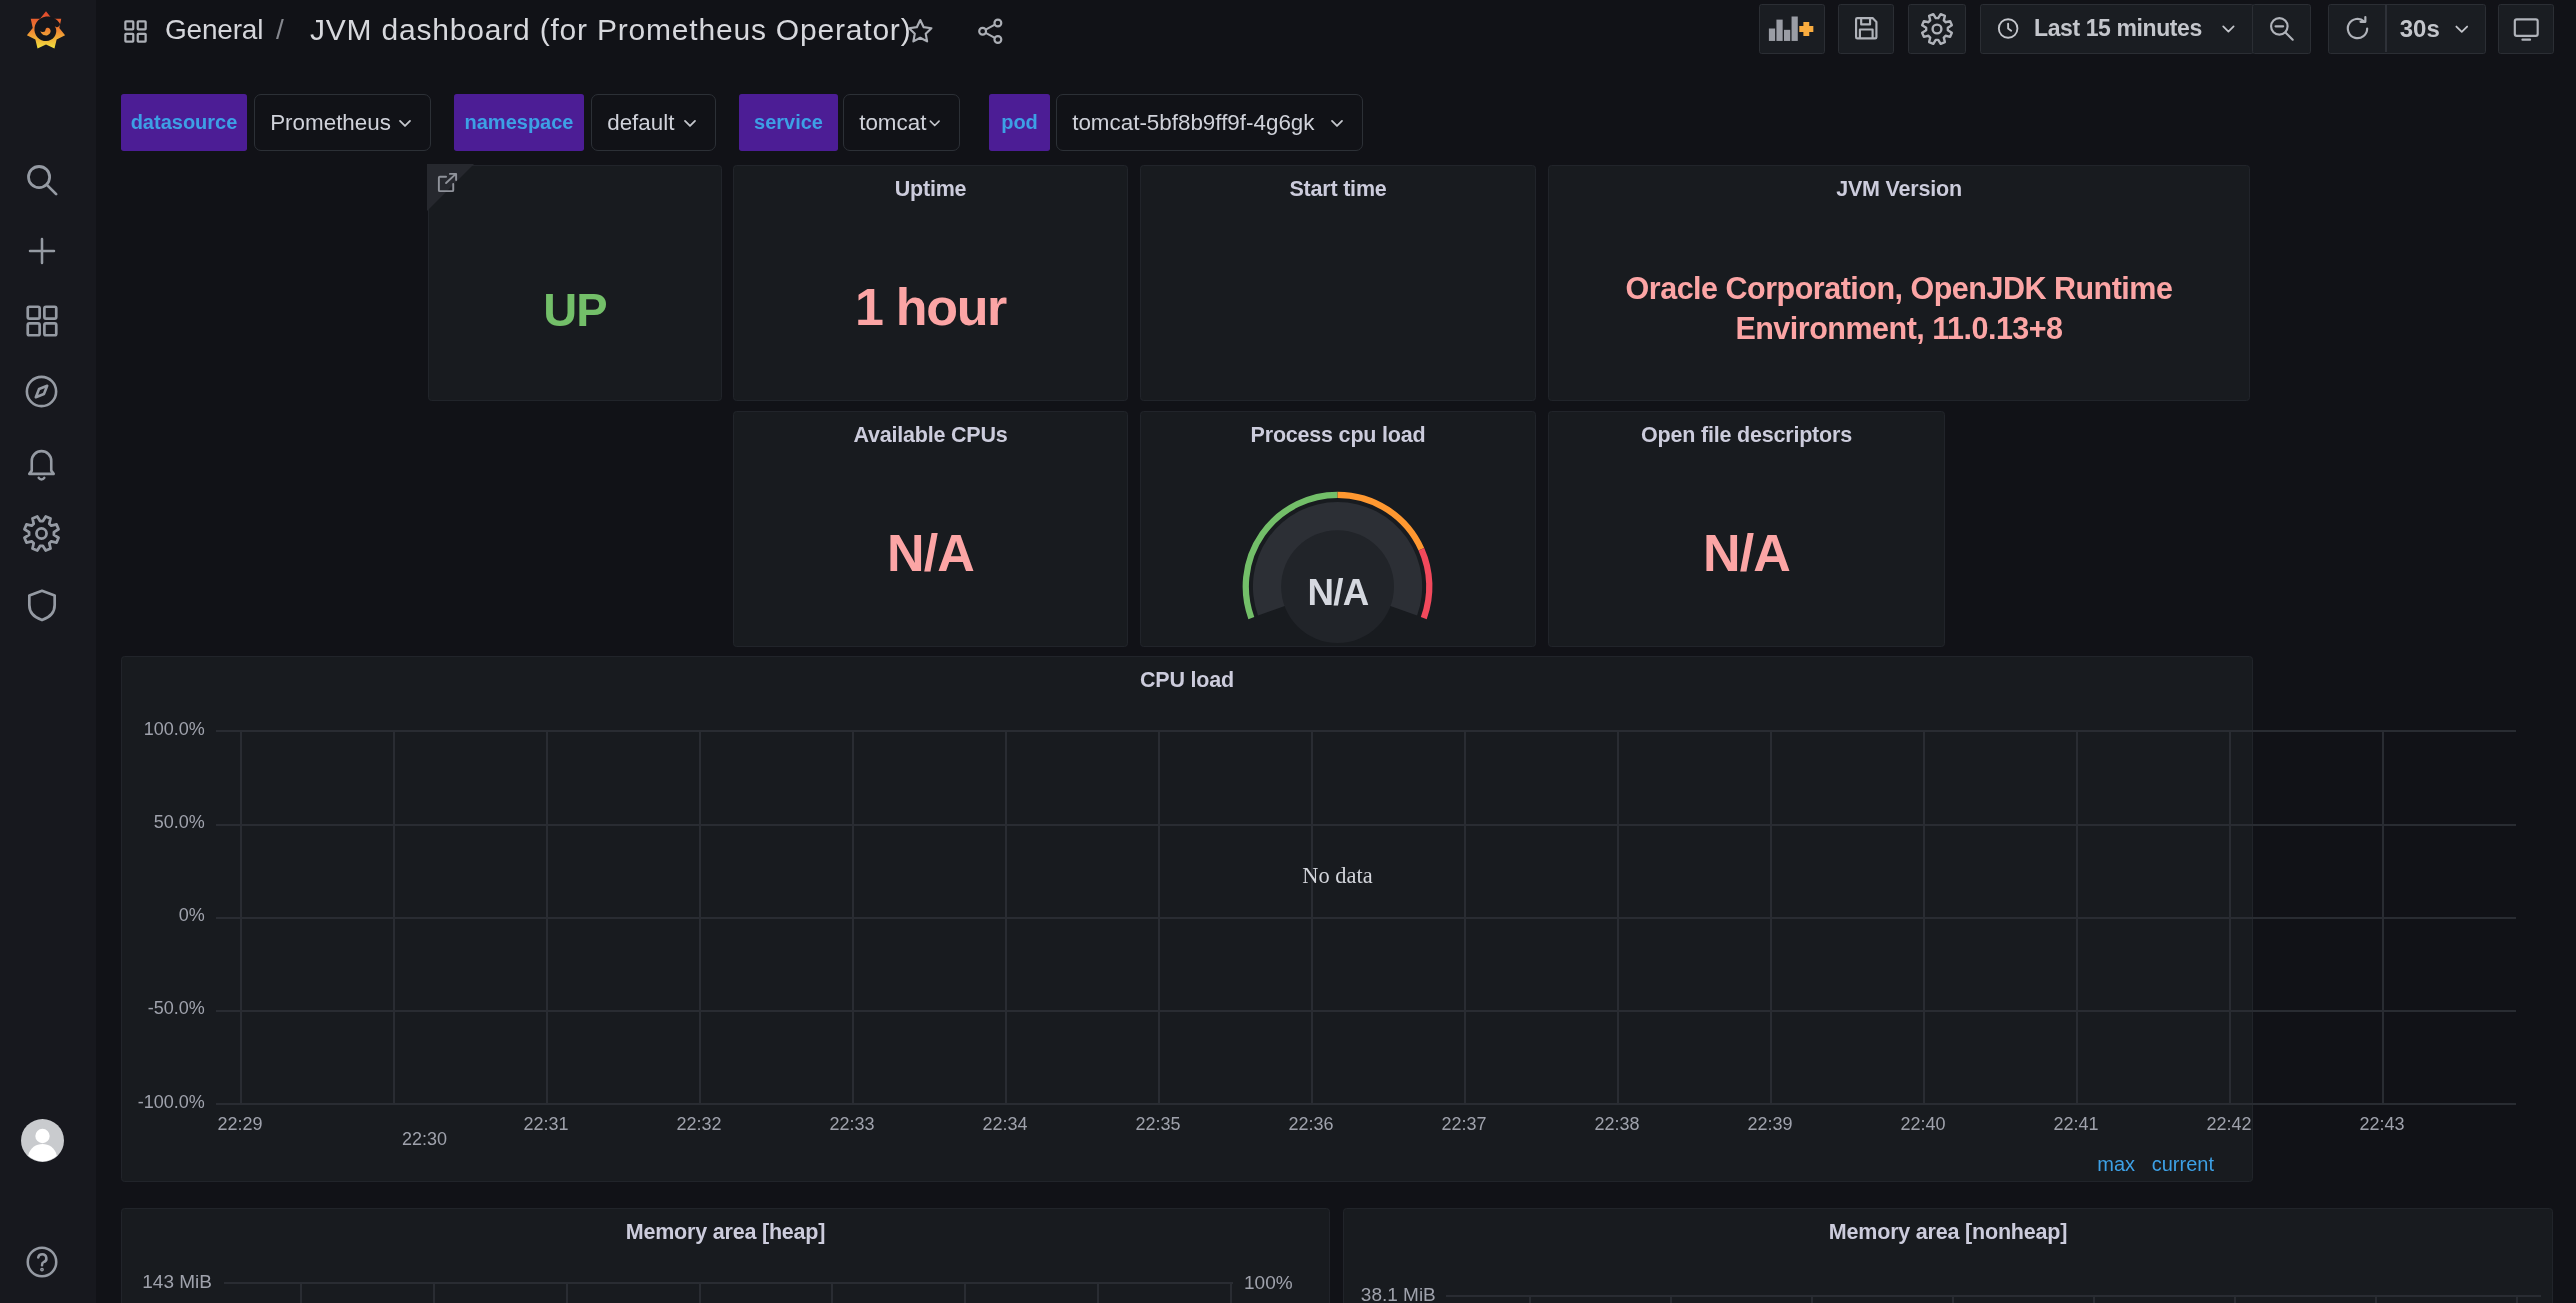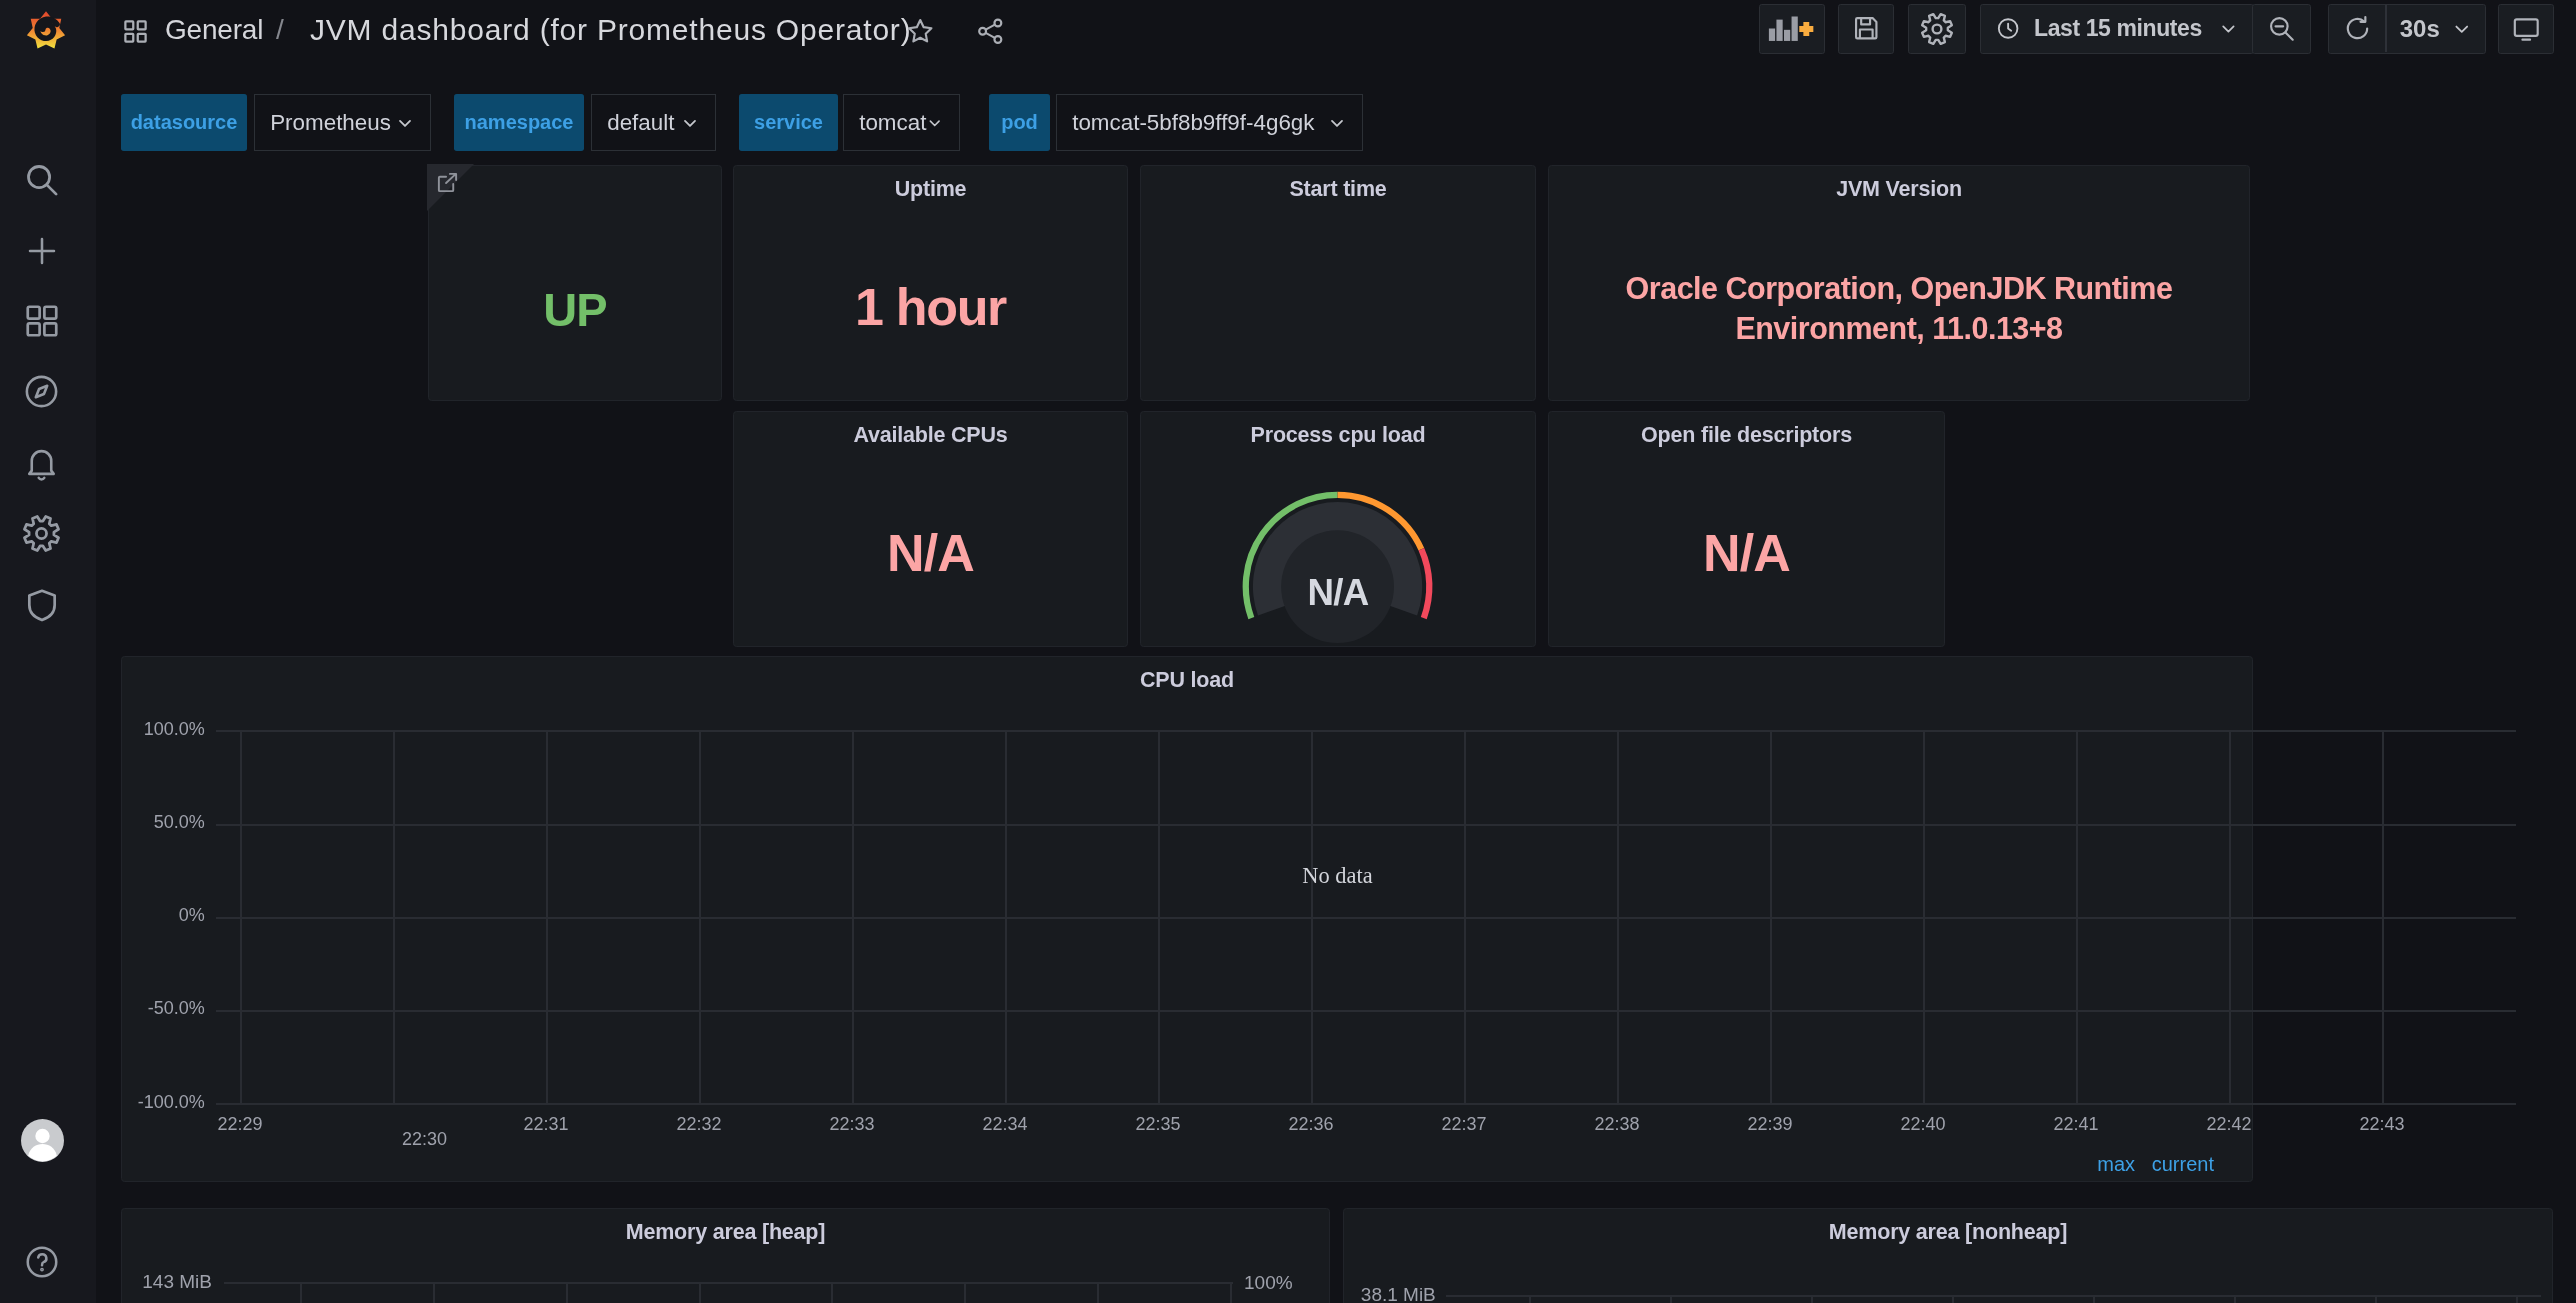--- a/index.html
+++ b/index.html
@@ -3,23 +3,23 @@
 <meta charset="utf-8">
 <style>
   html,body{margin:0;padding:0;background:#111217;}
   body{width:2576px;height:1303px;overflow:hidden;font-family:"Liberation Sans",sans-serif;position:relative;}
   .abs{position:absolute;}
   .panel{position:absolute;background:#181b1f;border:1.8px solid #21242a;border-radius:3.6px;box-sizing:border-box;}
   .ptitle{position:absolute;top:0;left:0;right:0;height:47px;display:flex;align-items:center;justify-content:center;
     font-size:21.5px;font-weight:700;color:#ccccdc;letter-spacing:-0.2px;}
   .pval{position:absolute;left:0;right:0;top:47px;bottom:0;display:flex;align-items:center;justify-content:center;
     font-weight:700;color:#fca5a5;text-align:center;}
-  .vlabel{position:absolute;top:94px;height:57px;background:#0c4a6e;border-radius:2.7px;display:flex;align-items:center;
+  .vlabel{position:absolute;top:94px;height:57px;background:#4c1d95;border-radius:2.7px;display:flex;align-items:center;
     justify-content:center;color:#3da0e5;font-size:20px;font-weight:700;box-sizing:border-box;}
-  .vbox{position:absolute;top:94px;height:57px;white-space:nowrap;border:1.8px solid #2c3036;border-radius:0;display:flex;align-items:center;
+  .vbox{position:absolute;top:94px;height:57px;white-space:nowrap;border:1.8px solid #2c3036;border-radius:7px;display:flex;align-items:center;
     color:#d0d2da;font-size:22.4px;box-sizing:border-box;padding:0 15.2px;justify-content:space-between;}
   .tbtn{position:absolute;top:3.6px;height:50px;white-space:nowrap;background:#1a1d22;border:1.8px solid #2b2e34;border-radius:2.7px;
     box-sizing:border-box;display:flex;align-items:center;justify-content:center;color:#c4c6cc;}
   .gline{position:absolute;background:#292c32;}
   .axlbl{position:absolute;color:#9fa2ac;font-size:18px;white-space:nowrap;}
 </style>
 </head>
 <body>
 
 <div class="abs" style="left:0;top:0;width:96px;height:1303px;background:#17181e;"></div>

